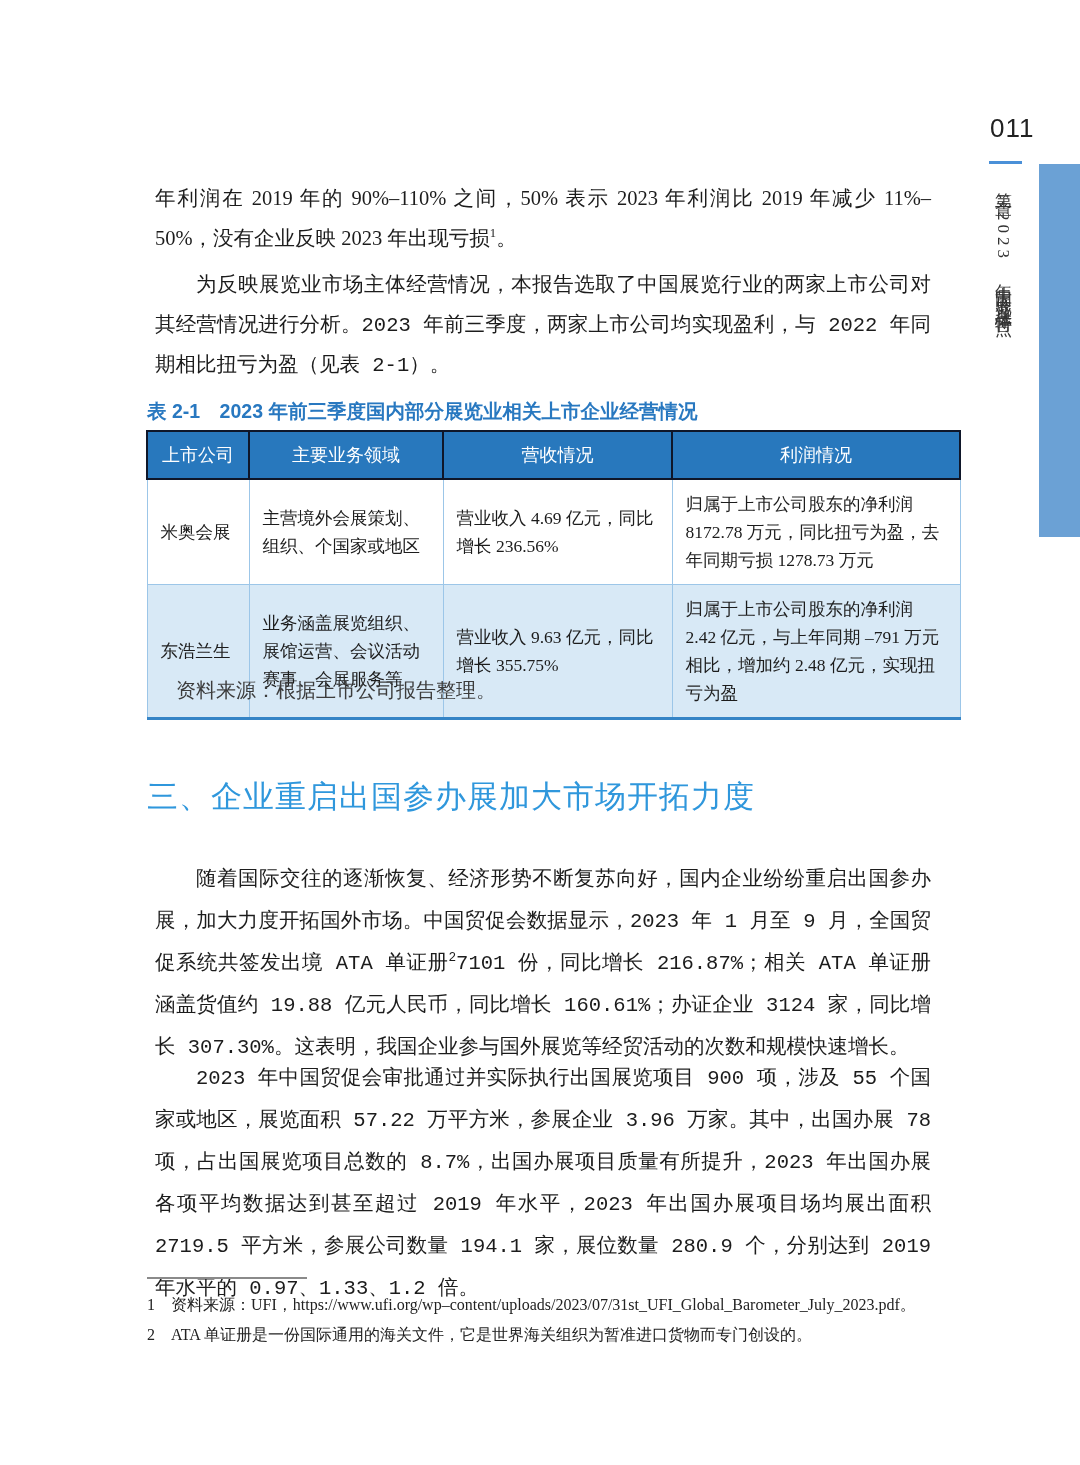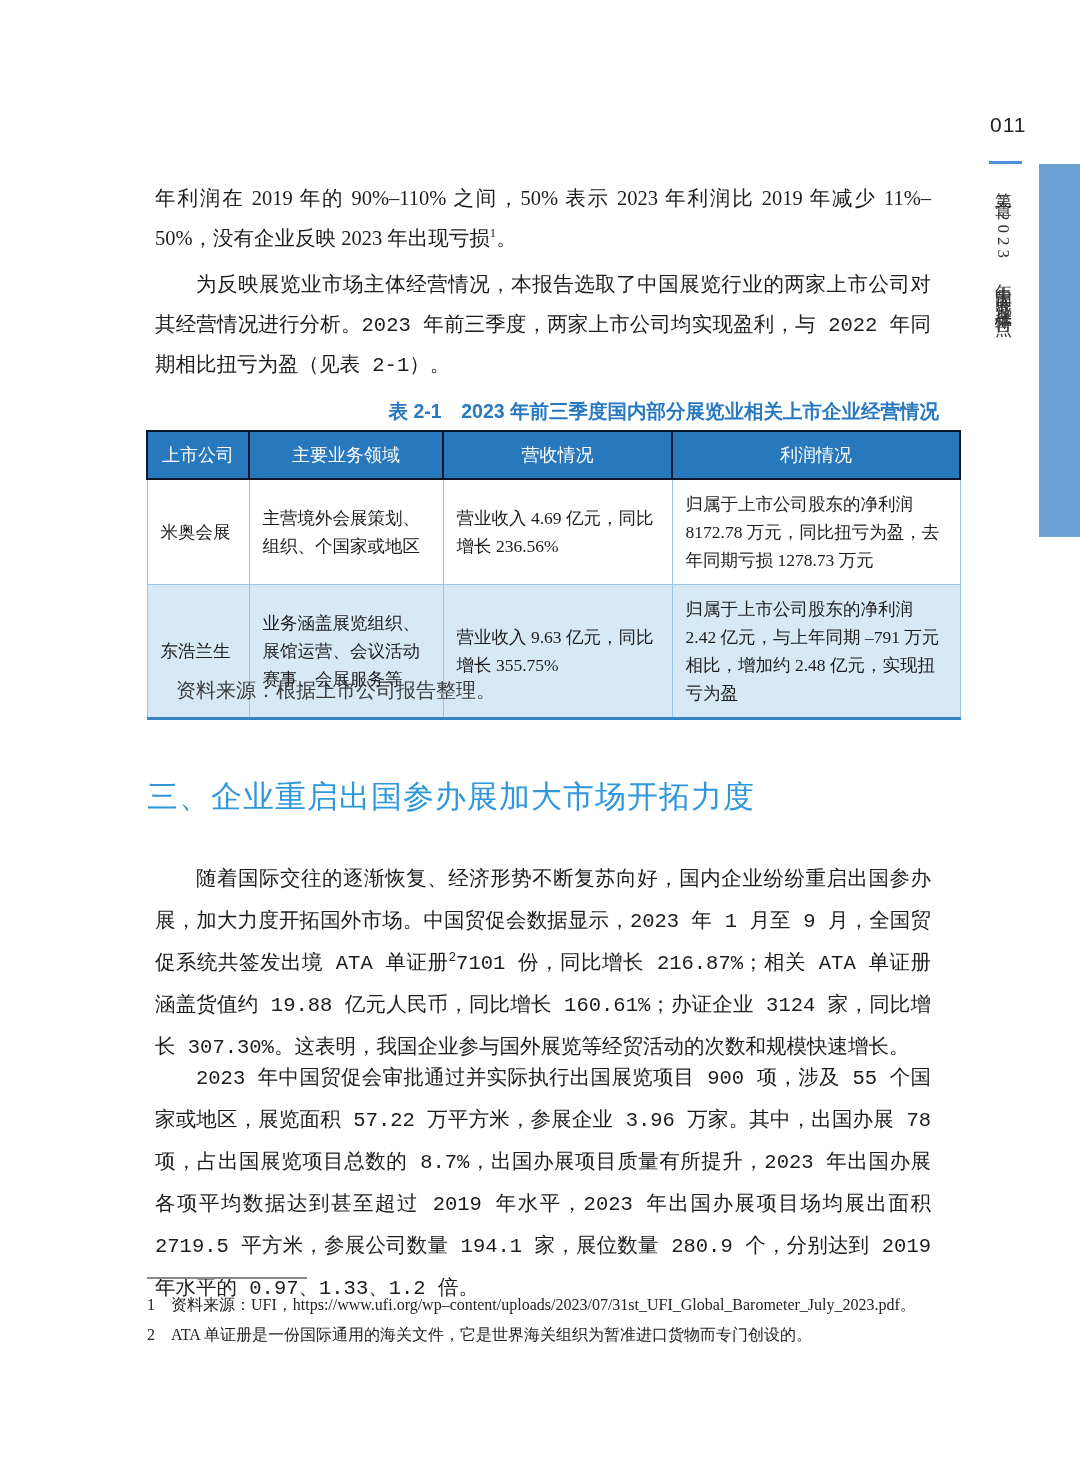--- a/index.html
+++ b/index.html
@@ -16,21 +16,21 @@
     position:absolute;left:147px;width:792px;
     font-size:20.5px;line-height:40px;
     text-align:justify;color:#1c1c1c;
   }
   .bodytext p{margin:8px;}
   .indent{text-indent:2em;font-family:Liberation Mono, monospace;}
   sup.fn{font-size:0.62em;vertical-align:super;line-height:0;}
   
   .tbl-title{
     position:absolute;left:147px;top:398px;width:792px;
-    text-align:right;
+    text-align:left;
     font-family:"Liberation Sans","DejaVu Sans",sans-serif;
     font-size:19.5px;font-weight:bold;color:#2878c0;
   }
   table.datatable{
     position:absolute;left:146px;top:430px;
     width:813px;border-collapse:collapse;table-layout:fixed;
     border-bottom:3px solid #3584c6;
   }
   table.datatable th{
     background:#2878bd;color:#ffffff;
@@ -66,21 +66,21 @@
   }
   .footnote{
     position:absolute;left:147px;width:800px;
     font-size:16px;line-height:22px;color:#222222;
   }
   .footnote .fno{display:inline-block;width:24px;}
   
   .page-number{
     position:absolute;left:990px;top:113px;
     font-family:"Liberation Sans","DejaVu Sans",sans-serif;
-    font-size:21px;color:#222222;letter-spacing:1px;
+    font-size:26px;color:#222222;letter-spacing:1px;
   }
   .page-number-rule{
     position:absolute;left:989px;top:161px;width:33px;height:3px;
     background:#4a90d8;
   }
   .chapter-vertical{
     position:absolute;left:992px;top:179px;height:300px;
     writing-mode:vertical-rl;text-orientation:mixed;
     font-size:17px;letter-spacing:4px;color:#333333;
     font-family:"Liberation Serif","DejaVu Serif",serif;

